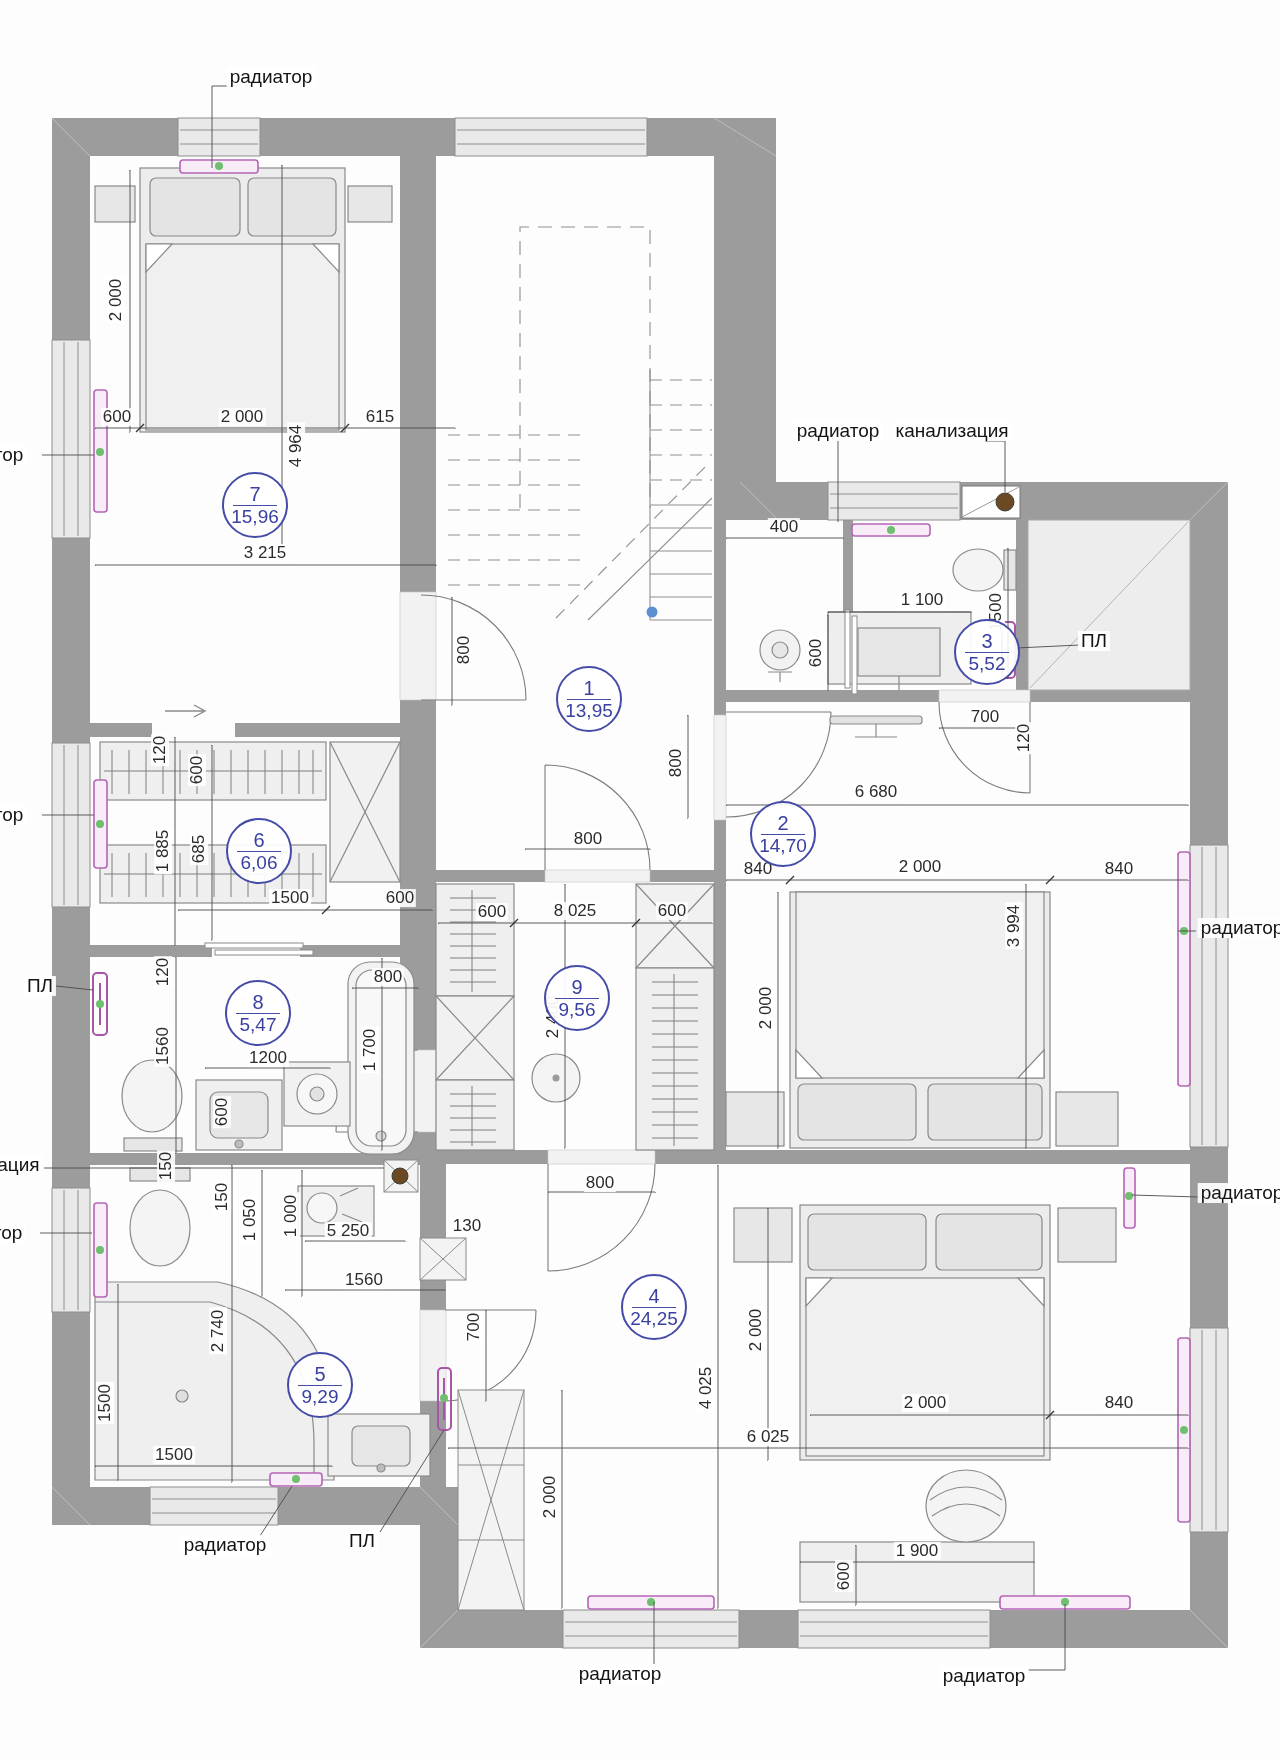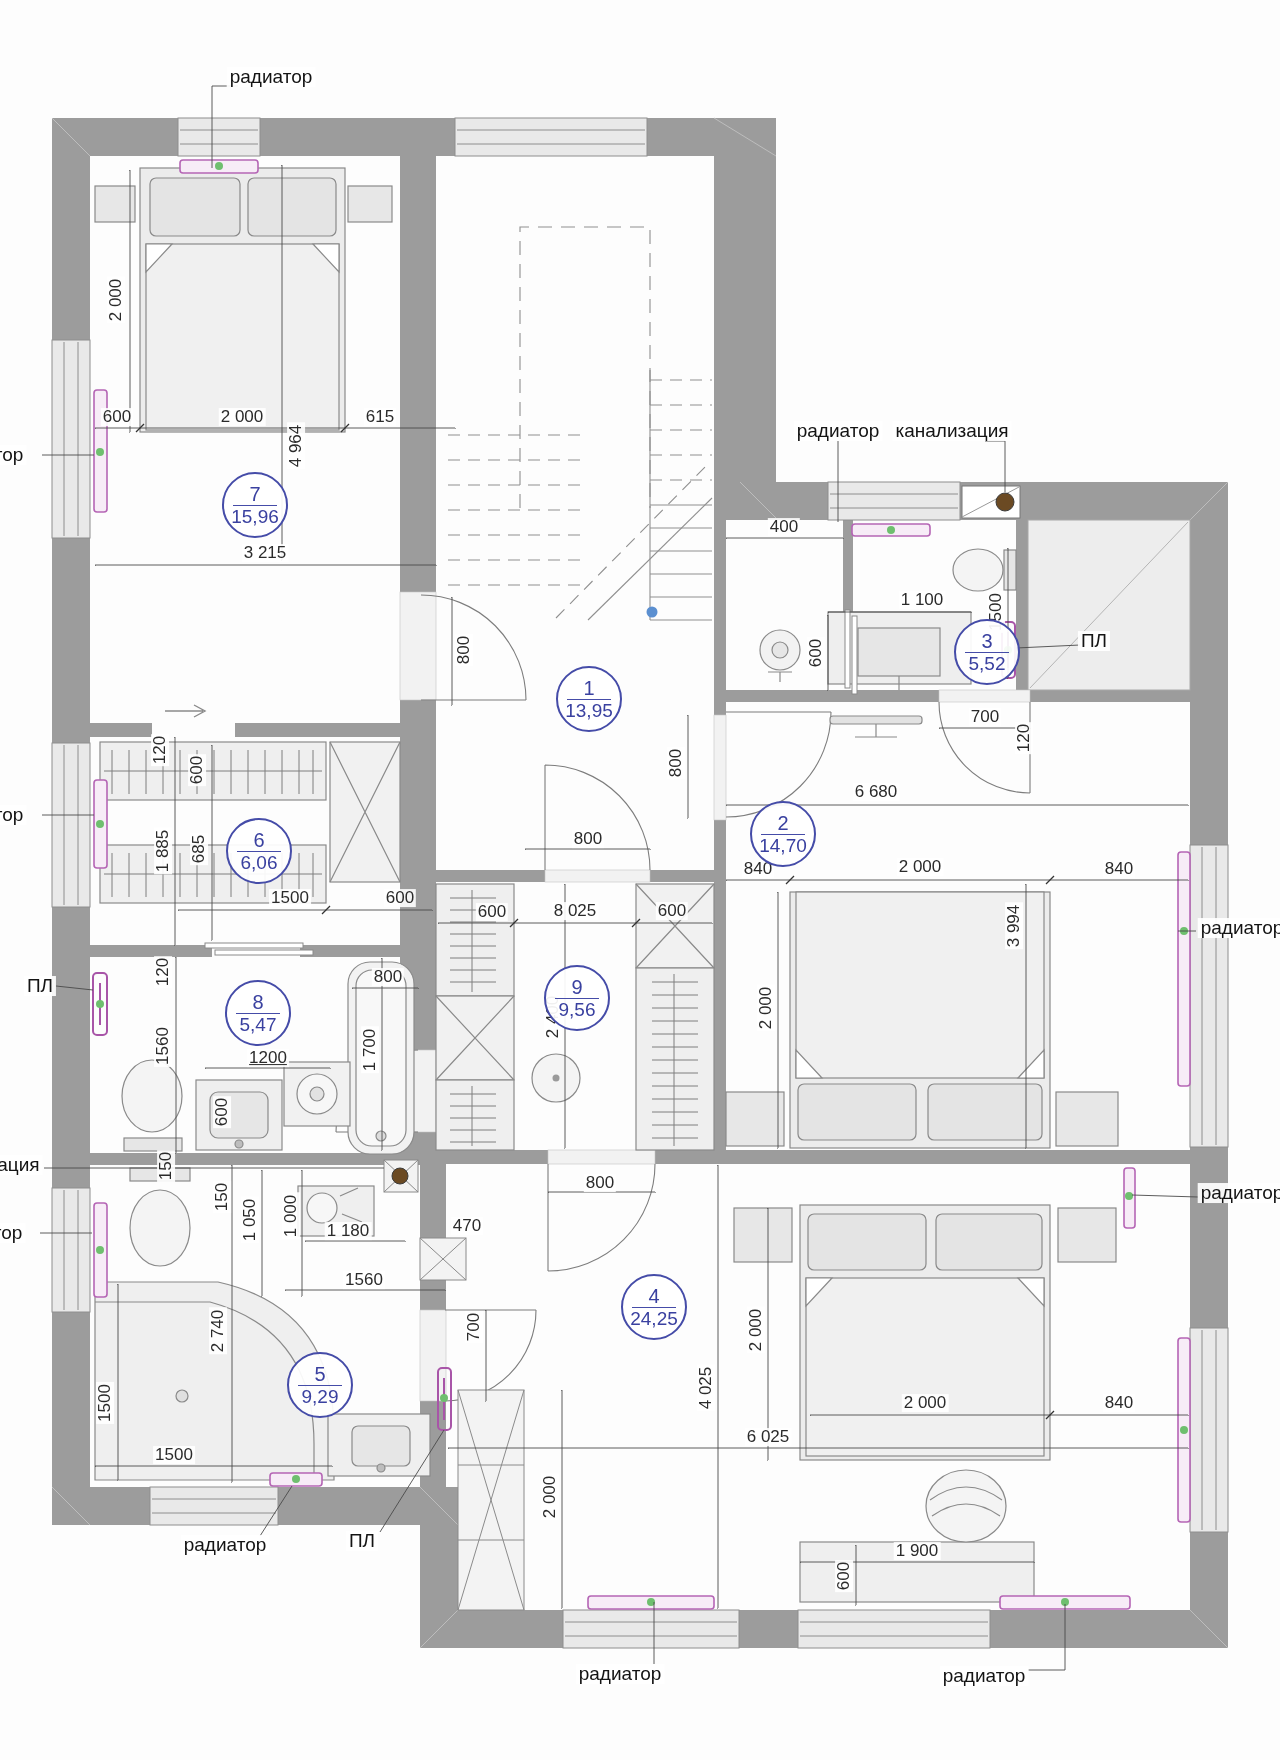--- a/index.html
+++ b/index.html
@@ -404,30 +404,30 @@
       <div class="dim v" style="left: 160px; top: 750px;">120</div>
       <div class="dim v" style="left: 197px; top: 770px;">600</div>
       <div class="dim v" style="left: 163px; top: 851px;">1 885</div>
       <div class="dim v" style="left: 199px; top: 849px;">685</div>
       <div class="dim" style="left: 290px; top: 898px;">1500</div>
       <div class="dim" style="left: 400px; top: 898px;">600</div>
       <div class="dim v" style="left: 163px; top: 972px;">120</div>
       <div class="dim" style="left: 388px; top: 977px;">800</div>
       <div class="dim v" style="left: 163px; top: 1046px;">1560</div>
       <div class="dim v" style="left: 370px; top: 1050px;">1 700</div>
-      <div class="dim" style="left: 268px; top: 1058px; text-decoration: underline;">1200</div>
+      <div class="dim" style="left: 268px; top: 1058px;">1200</div>
       <div class="dim v" style="left: 222px; top: 1112px;">600</div>
       <div class="dim v" style="left: 166px; top: 1166px;">150</div>
       <div class="dim v" style="left: 222px; top: 1197px;">150</div>
       <div class="dim v" style="left: 250px; top: 1220px;">1 050</div>
       <div class="dim v" style="left: 291px; top: 1216px;">1 000</div>
-      <div class="dim" style="left: 348px; top: 1231px;">1 180</div>
+      <div class="dim" style="left: 348px; top: 1231px;">5 250</div>
       <div class="dim" style="left: 364px; top: 1280px;">1560</div>
       <div class="dim v" style="left: 218px; top: 1331px;">2 740</div>
-      <div class="dim" style="left: 467px; top: 1226px;">470</div>
+      <div class="dim" style="left: 467px; top: 1226px;">130</div>
       <div class="dim v" style="left: 105px; top: 1403px;">1500</div>
       <div class="dim" style="left: 174px; top: 1455px;">1500</div>
       <div class="dim v" style="left: 474px; top: 1327px;">700</div>
       <div class="dim" style="left: 784px; top: 527px;">400</div>
       <div class="dim" style="left: 922px; top: 600px;">1 100</div>
       <div class="dim v" style="left: 816px; top: 653px;">600</div>
       <div class="dim v" style="left: 996px; top: 612px;">1500</div>
       <div class="dim" style="left: 985px; top: 717px;">700</div>
       <div class="dim v" style="left: 1024px; top: 738px;">120</div>
       <div class="dim v" style="left: 676px; top: 763px;">800</div>

